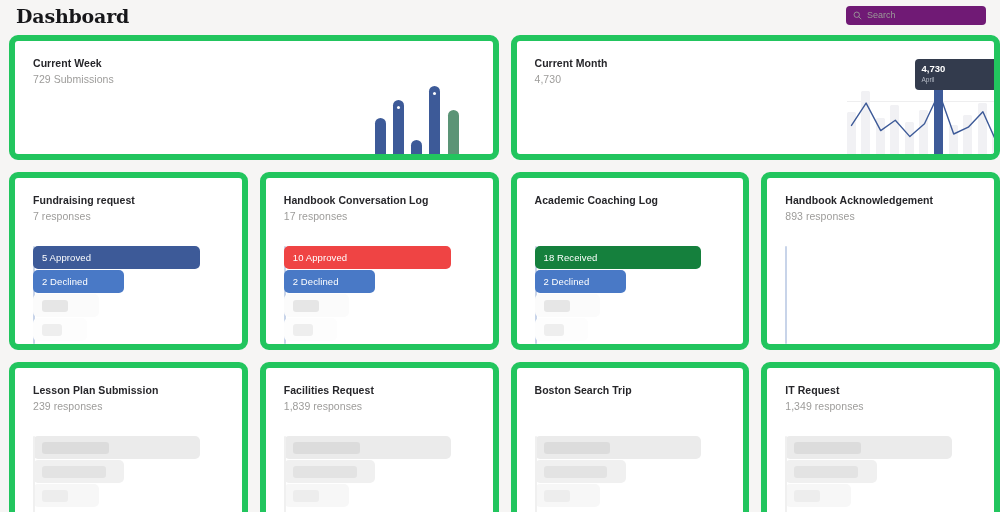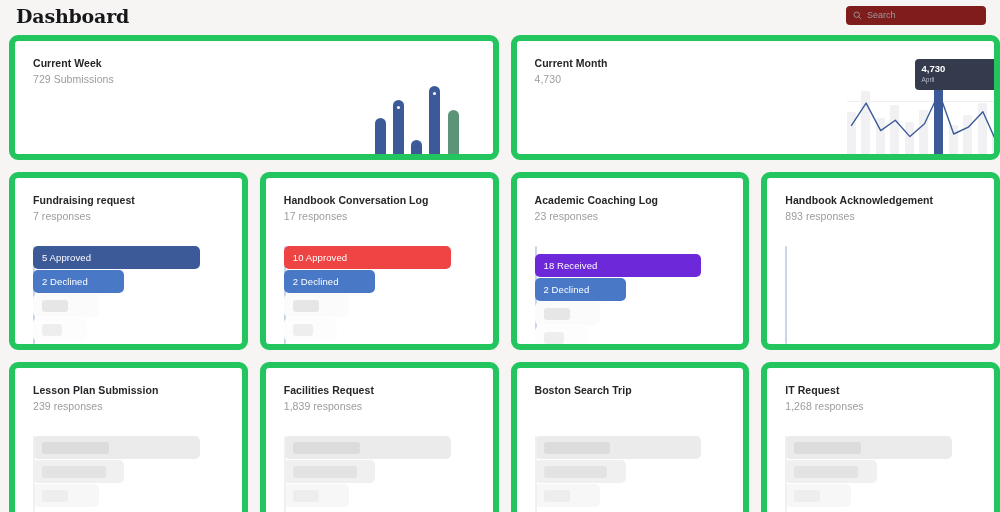--- a/index.html
+++ b/index.html
@@ -32,21 +32,21 @@
     padding-top: 2px;
   }
   .search-box {
     display: flex;
     align-items: center;
     gap: 5px;
     width: 140px;
     height: 19px;
     padding: 0 7px;
     border-radius: 4px;
-    background: #7f1d1d;
+    background: #701a75;
   }
   .search-box .sicon { width: 9px; height: 9px; flex: none; display:block; }
   .search-placeholder {
     font-size: 9px;
     color: #9b9a98;
     line-height: 1;
   }
 
   
   .grid {
@@ -385,26 +385,25 @@
             </div>
             <div class="hbar ghost" style="width: 27%; background: rgb(253, 253, 253);">
               <div class="ghost-inner" style="width: 38%; background: rgb(238, 238, 238);"></div>
             </div>
           </div>
         </div>
       </div>
       <div class="card">
         <div class="card-head">
           <div class="card-title">Academic Coaching Log</div>
-          <div class="card-sub">23 responses</div>
         </div>
         <div class="chart-area">
           <div class="axis"></div>
           <div class="hbars">
-            <div class="hbar" style="width: 84%; background: #6d28d9; margin-top: 8px;">
+            <div class="hbar" style="width: 84%; background: #15803d;">
               <span class="hbar-label">18 Received</span>
             </div>
             <div class="hbar" style="width: 46%; background: rgb(73, 121, 198);">
               <span class="hbar-label">2 Declined</span>
             </div>
             <div class="hbar ghost" style="width: 33%; background: rgb(251, 251, 251);">
               <div class="ghost-inner" style="width: 40%; background: rgb(230, 230, 230);"></div>
             </div>
             <div class="hbar ghost" style="width: 27%; background: rgb(253, 253, 253);">
               <div class="ghost-inner" style="width: 38%; background: rgb(238, 238, 238);"></div>
@@ -479,21 +478,21 @@
             </div>
             <div class="sk-row" style="width: 33%; background: rgb(247, 247, 247);">
               <div class="sk-chip" style="width: 40%; background: rgb(237, 237, 237);"></div>
             </div>
           </div>
         </div>
       </div>
       <div class="card">
         <div class="card-head">
           <div class="card-title">IT Request</div>
-          <div class="card-sub">1,268 responses</div>
+          <div class="card-sub">1,349 responses</div>
         </div>
         <div class="skeleton-area">
           <div class="sk-axis"></div>
           <div style="margin-left: 0px;">
             <div class="sk-row" style="width: 84%; background: rgb(235, 235, 235);">
               <div class="sk-chip" style="width: 40%; background: rgb(220, 220, 220);"></div>
             </div>
             <div class="sk-row" style="width: 46%; background: rgb(240, 240, 240);">
               <div class="sk-chip" style="width: 70%; background: rgb(227, 227, 227);"></div>
             </div>

